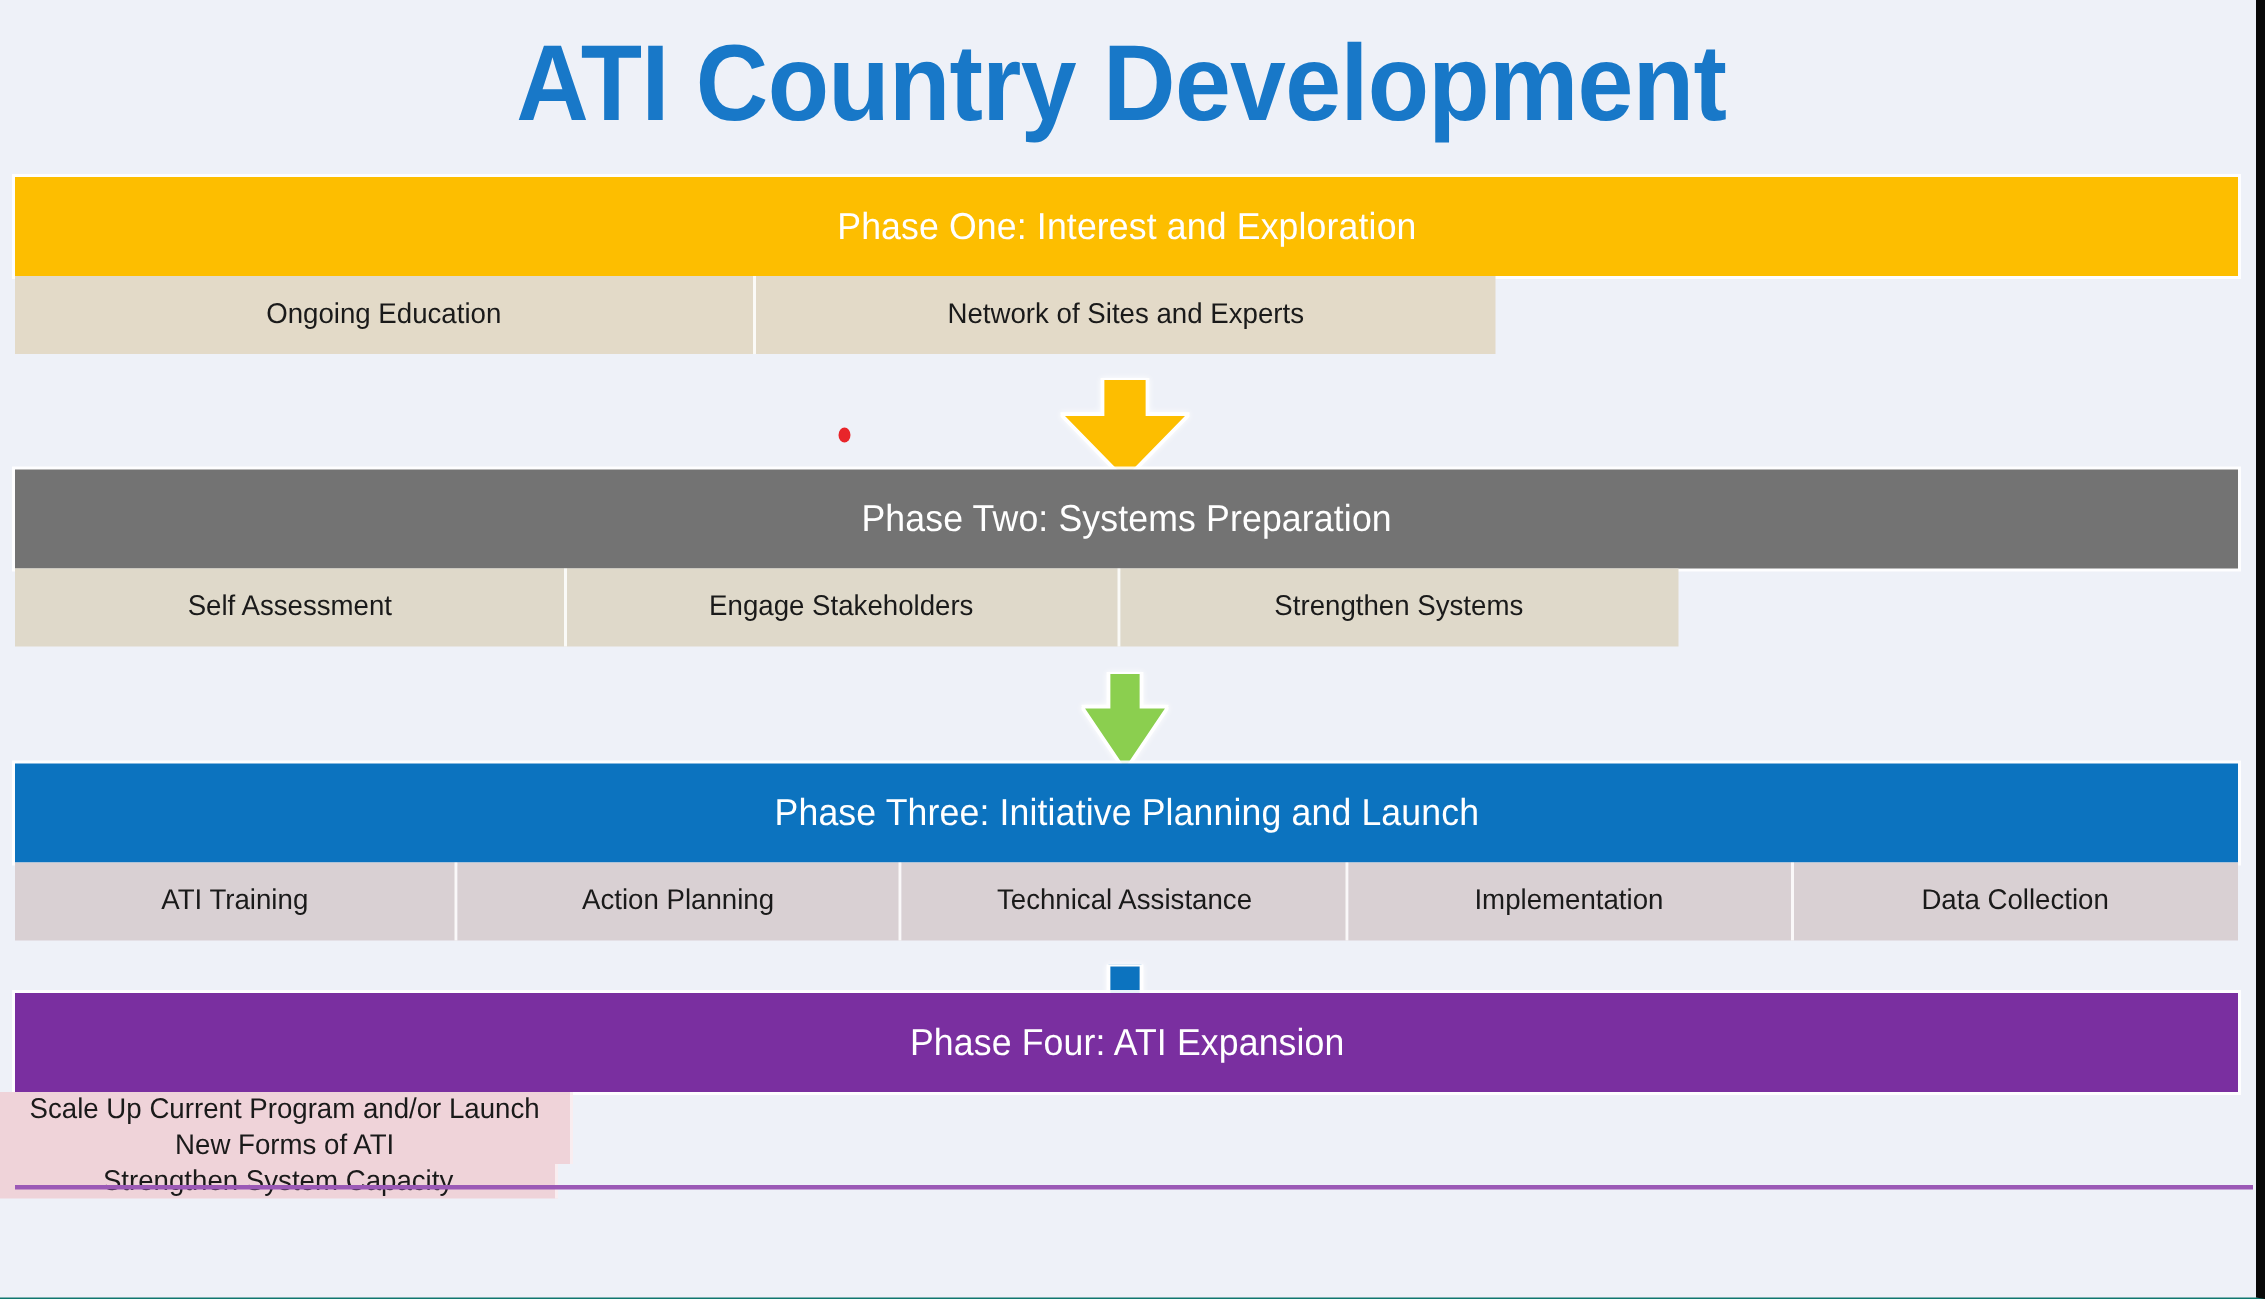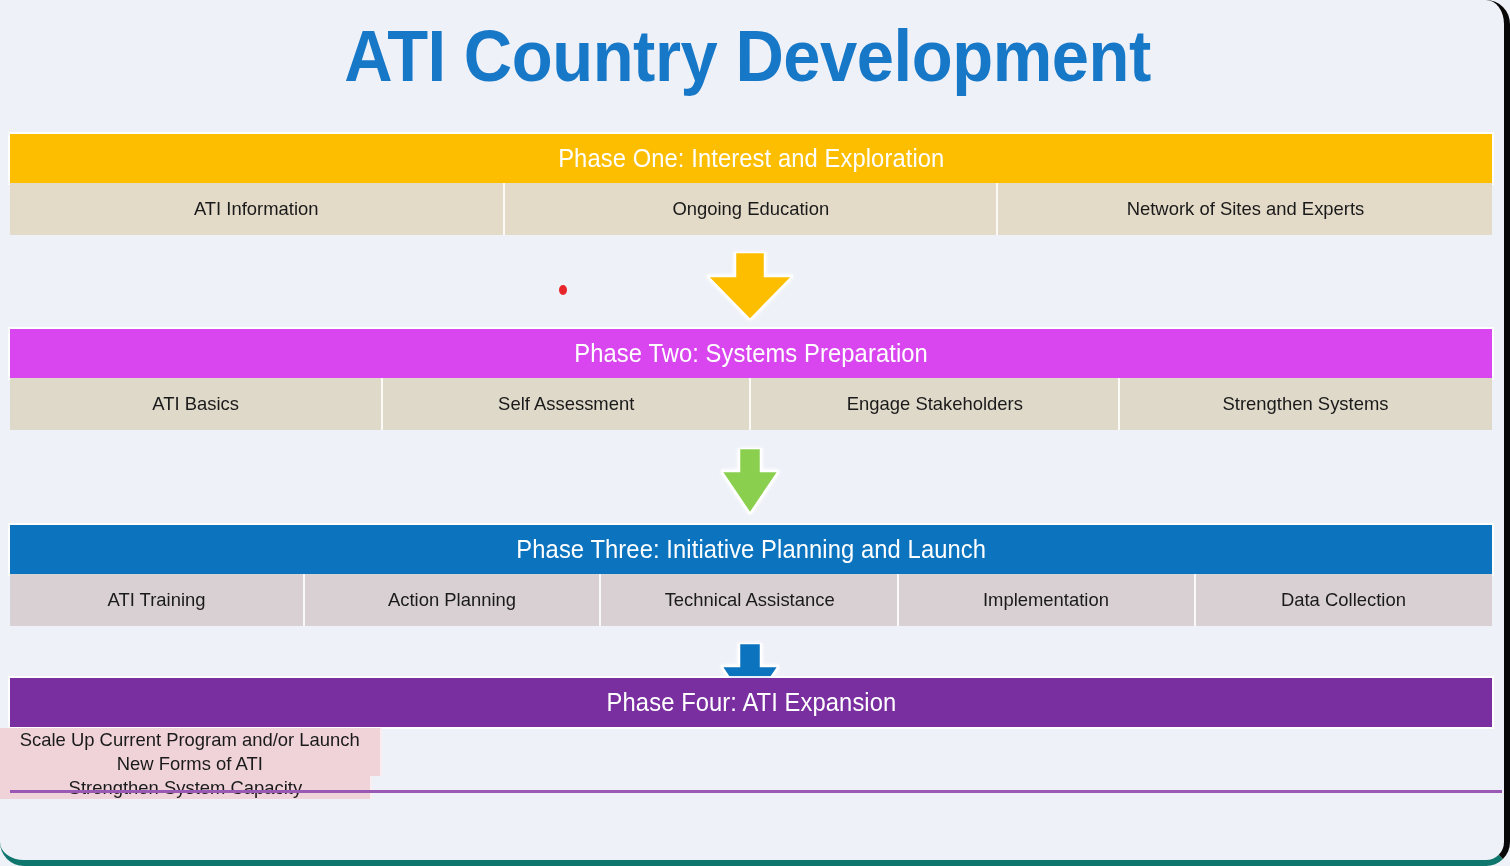--- a/index.html
+++ b/index.html
@@ -14,22 +14,21 @@
     font-family: "Liberation Sans", sans-serif;
     overflow: hidden;
   }
   #slide {
     position: relative;
     width: 1510px;
     height: 866px;
     background: #eef1f8;
     box-sizing: border-box;
     border-right: 6px solid #080808;
-    border-bottom: 6px solid #0f766e;
-    border-radius: 24px;
+    border-bottom: 1px solid #0f766e;
   }
 
   
   #title {
     position: absolute;
     left: 0;
     top: 8px;
     width: 1495px;
     text-align: center;
     font-family: "Liberation Sans", sans-serif;
@@ -45,30 +44,29 @@
 
   
   .phase {
     position: absolute;
     left: 10px;
     width: 1482px;
     box-sizing: border-box;
   }
   .band {
     position: relative;
-    height: 49px;
+    height: 66px;
     display: flex;
     align-items: center;
     justify-content: center;
     color: #ffffff;
     font-size: 25px;
     font-weight: normal;
     letter-spacing: 0.1px;
     box-shadow: 0 0 0 2px rgba(255,255,255,0.9);
-    margin-top: 16px;
   }
   .band-text {
     transform: scaleX(0.95);
     transform-origin: 50% 50%;
     white-space: nowrap;
   }
   .subrow {
     position: relative;
     display: flex;
     width: 100%;
@@ -95,21 +93,21 @@
     transform-origin: 50% 50%;
   }
 
   
   #phase-one   { top: 118px; }
   #phase-two   { top: 313px; }
   #phase-three { top: 509px; }
   #phase-four  { top: 662px; }
 
   #phase-one   .band { background: #fdbe00; }
-  #phase-two   .band { background: #d946ef; }
+  #phase-two   .band { background: #737373; }
   #phase-three .band { background: #0c73bf; }
   #phase-four  .band { background: #7a2fa0; }
 
   #phase-one   .cell { background: #e3dac8; }
   #phase-two   .cell { background: #dfd9ca; }
   #phase-three .cell { background: #d9d0d3; }
   #phase-four  .cell { background: #efd3d9; }
 
   #phase-four .subrow {
     position: absolute;
@@ -155,23 +153,20 @@
 
 <div id="slide">
 
   <div id="title">ATI Country Development</div>
 
   <div class="phase" id="phase-one">
     <div class="band">
       <span class="band-text">Phase One: Interest and Exploration</span>
     </div>
     <div class="subrow">
-      <div class="cell" style="width:33.4%">
-        <span class="cell-text">ATI Information</span>
-      </div>
       <div class="cell" style="width:33.3%">
         <span class="cell-text">Ongoing Education</span>
       </div>
       <div class="cell" style="width:33.3%">
         <span class="cell-text">Network of Sites and Experts</span>
       </div>
     </div>
   </div>
 
   <div class="arrow" id="arrow-one">
@@ -180,23 +175,20 @@
     </svg>
   </div>
 
   <div id="red-dot"></div>
 
   <div class="phase" id="phase-two">
     <div class="band">
       <span class="band-text">Phase Two: Systems Preparation</span>
     </div>
     <div class="subrow">
-      <div class="cell" style="width:25.2%">
-        <span class="cell-text">ATI Basics</span>
-      </div>
       <div class="cell" style="width:24.8%">
         <span class="cell-text">Self Assessment</span>
       </div>
       <div class="cell" style="width:24.9%">
         <span class="cell-text">Engage Stakeholders</span>
       </div>
       <div class="cell" style="width:25.1%">
         <span class="cell-text">Strengthen Systems</span>
       </div>
     </div>

